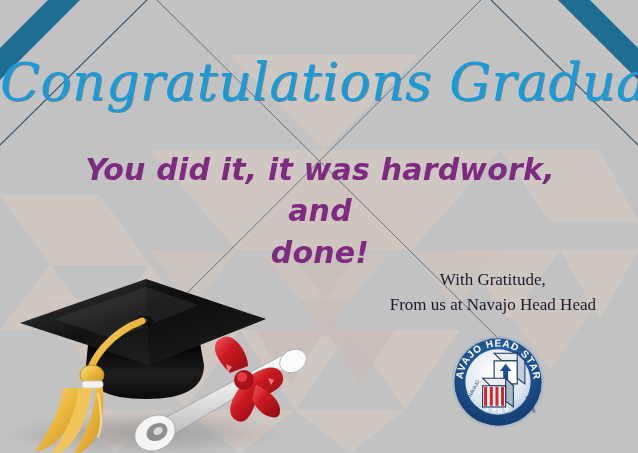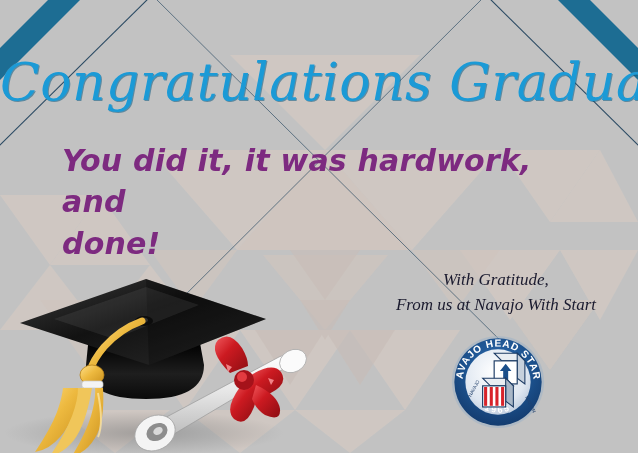--- a/index.html
+++ b/index.html
@@ -48,41 +48,40 @@
     line-height: 1.0;
     letter-spacing: 0.5px;
     color: #1b9ad6;
     text-shadow: 1px 1px 0 rgba(10,90,130,0.55), 0 0 1px rgba(255,255,255,0.25);
     white-space: nowrap;
   }
 
   
   .message {
     position: absolute;
-    top: 140px;
+    top: 149px;
     left: 62px;
     width: 516px;
-    text-align: left;
+    text-align: center;
     font-family: "DejaVu Sans", sans-serif;
     font-style: italic;
     font-weight: 700;
     font-size: 30px;
     line-height: 1.38;
     color: #7d2a80;
     letter-spacing: 0.2px;
   }
 
   
   .signature {
     position: absolute;
     top: 268px;
     right: 42px;
     text-align: center;
     font-family: "Liberation Serif", serif;
-    font-style: italic;
     font-size: 17px;
     line-height: 1.45;
     color: #1a1a2e;
   }
   .signature .line1 { display: block; }
   .signature .line2 { display: block; }
 
   
   .logo {
     position: absolute;
@@ -176,21 +175,21 @@
 
   <div class="headline">Congratulations Graduates!</div>
 
   <div class="message">
     <div>You did it, it was hardwork, and</div>
     <div>done!</div>
   </div>
 
   <div class="signature">
     <span class="line1">With Gratitude,</span>
-    <span class="line2">From us at Navajo With Start</span>
+    <span class="line2">From us at Navajo Head Head</span>
   </div>
 
   <div class="logo">
     <svg viewBox="0 0 100 100" aria-hidden="true">
       <defs>
         <radialGradient id="ringGrad" cx="50%" cy="35%" r="70%">
           <stop offset="0%" stop-color="#2f6fb5"></stop>
           <stop offset="60%" stop-color="#1b4f8a"></stop>
           <stop offset="100%" stop-color="#12386a"></stop>
         </radialGradient>

